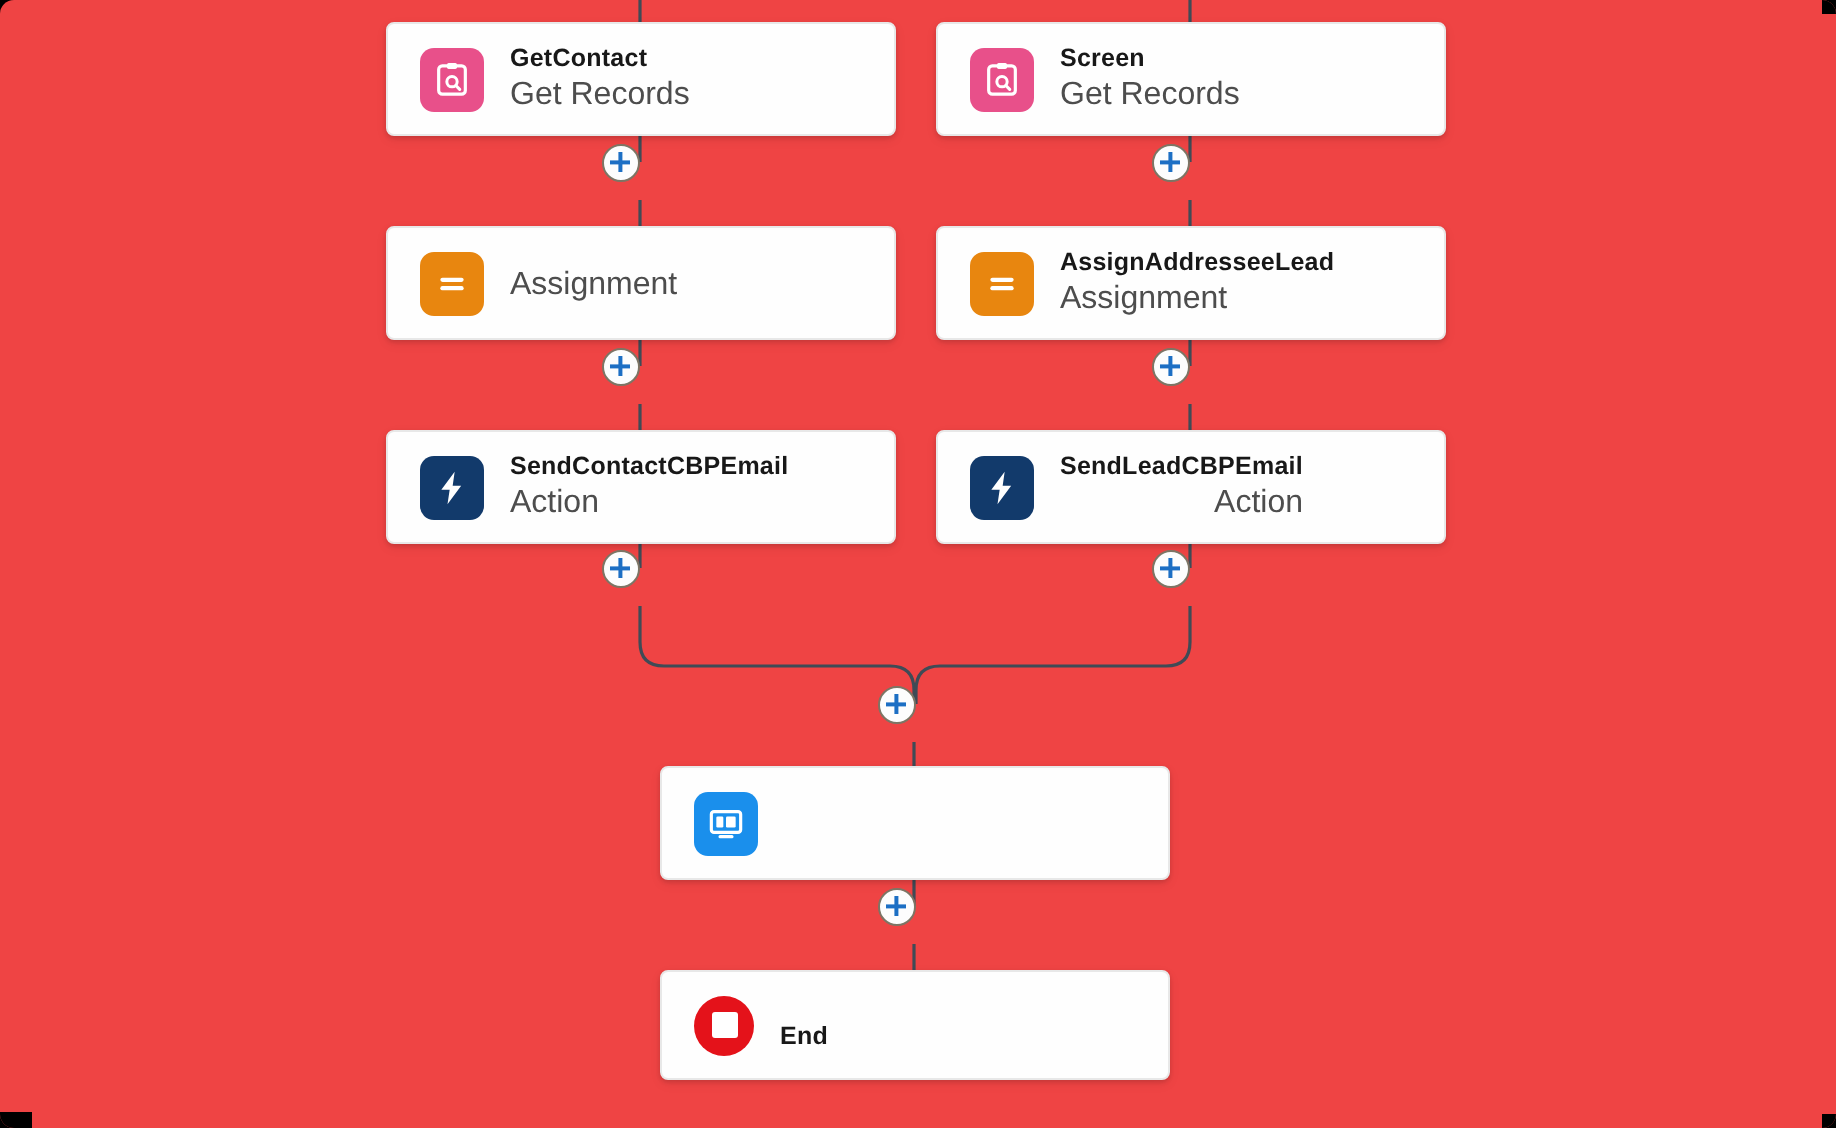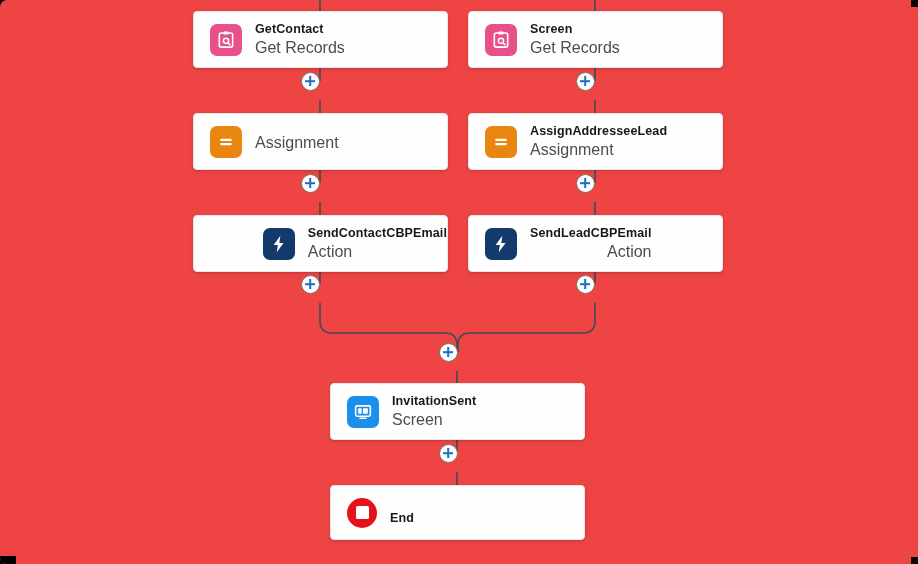--- a/index.html
+++ b/index.html
@@ -208,21 +208,21 @@
           <svg width="20" height="20" viewBox="0 0 24 24" xmlns="http://www.w3.org/2000/svg">
             <rect x="5" y="8.2" width="14" height="2.6" rx="1.3" fill="#fff"></rect>
             <rect x="5" y="13.2" width="14" height="2.6" rx="1.3" fill="#fff"></rect>
           </svg>
         </div>
         <div class="node-text">
           <div class="node-title">AssignAddresseeLead</div>
           <div class="node-sub">Assignment</div>
         </div>
       </div>
-      <div class="node" style="left: 193px; top: 215px; width: 255px; height: 57px; justify-content: flex-end;">
+      <div class="node" style="left: 193px; top: 215px; width: 255px; height: 57px;">
         <div class="node-icon" style="background: rgb(18, 58, 107);">
           <svg width="20" height="20" viewBox="0 0 24 24" xmlns="http://www.w3.org/2000/svg">
             <path d="M13.6 2.2 L5.6 13.1 h5.0 l-1.3 8.7 l8.2 -11.1 h-5.1 z" fill="#fff"></path>
           </svg>
         </div>
         <div class="node-text">
           <div class="node-title">SendContactCBPEmail</div>
           <div class="node-sub">Action</div>
         </div>
       </div>
@@ -238,24 +238,20 @@
         </div>
       </div>
       <div class="node" style="left: 330px; top: 383px; width: 255px; height: 57px;">
         <div class="node-icon" style="background: rgb(26, 143, 236);">
           <svg width="20" height="20" viewBox="0 0 24 24" xmlns="http://www.w3.org/2000/svg">
             <rect x="3.2" y="4.6" width="17.6" height="12.4" rx="1.6" fill="none" stroke="#fff" stroke-width="1.9"></rect>
             <rect x="6.2" y="7.5" width="4.2" height="6.6" rx="0.8" fill="#fff"></rect>
             <rect x="12" y="7.5" width="5.8" height="6.6" rx="0.8" fill="#fff"></rect>
             <rect x="7.5" y="18.6" width="9" height="1.9" rx="0.9" fill="#fff"></rect>
           </svg>
-        </div>
-        <div class="node-text">
-          <div class="node-title">InvitationSent</div>
-          <div class="node-sub">Screen</div>
         </div>
       </div>
       <div class="node no-sub" style="left: 330px; top: 485px; width: 255px; height: 55px;">
         <div class="end-icon" style="background: rgb(228, 18, 26); margin-right: 13px;">
           <div class="end-icon-inner"></div>
         </div>
         <div class="node-text">
           <div class="node-title">End</div>
         </div>
       </div>

